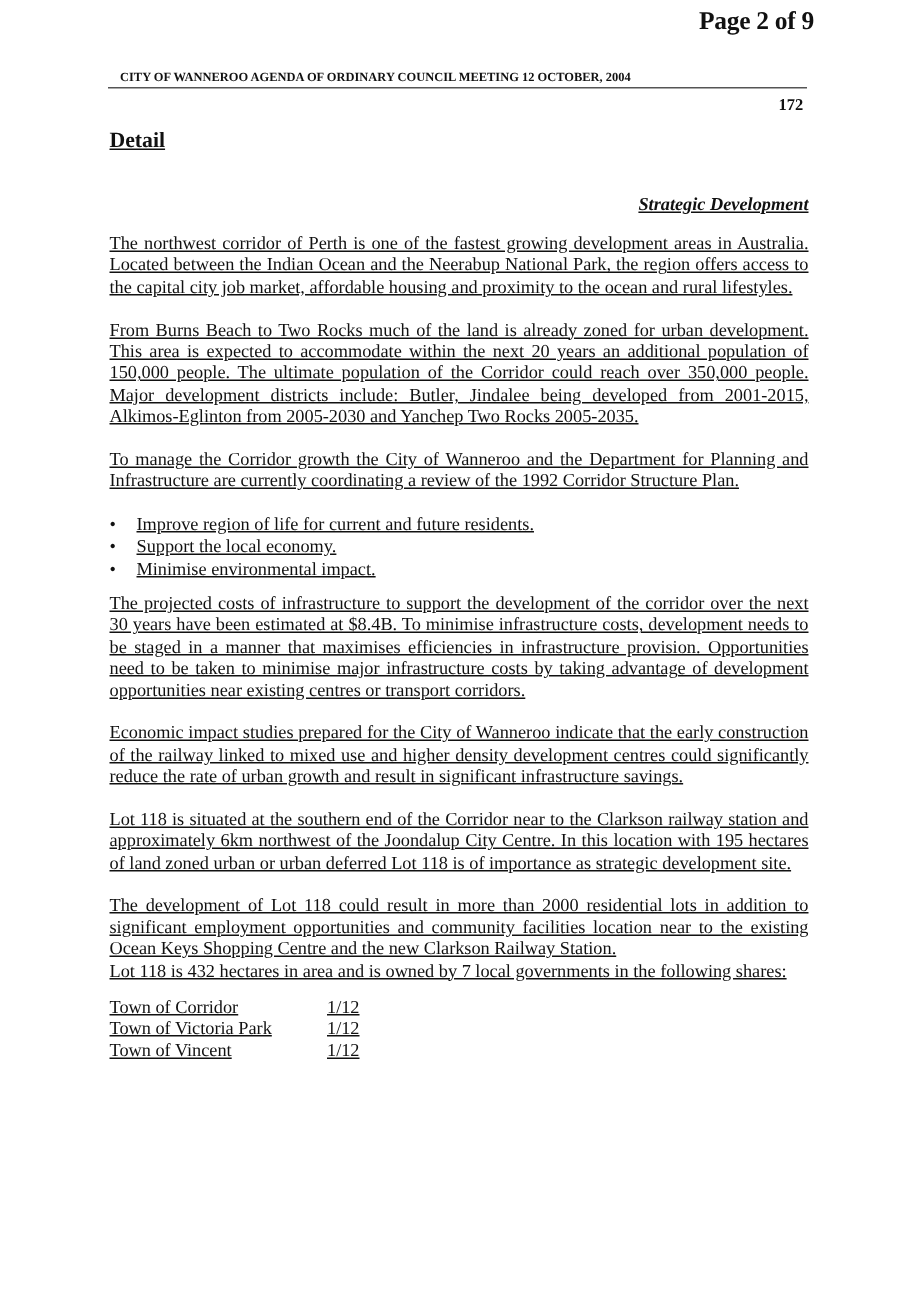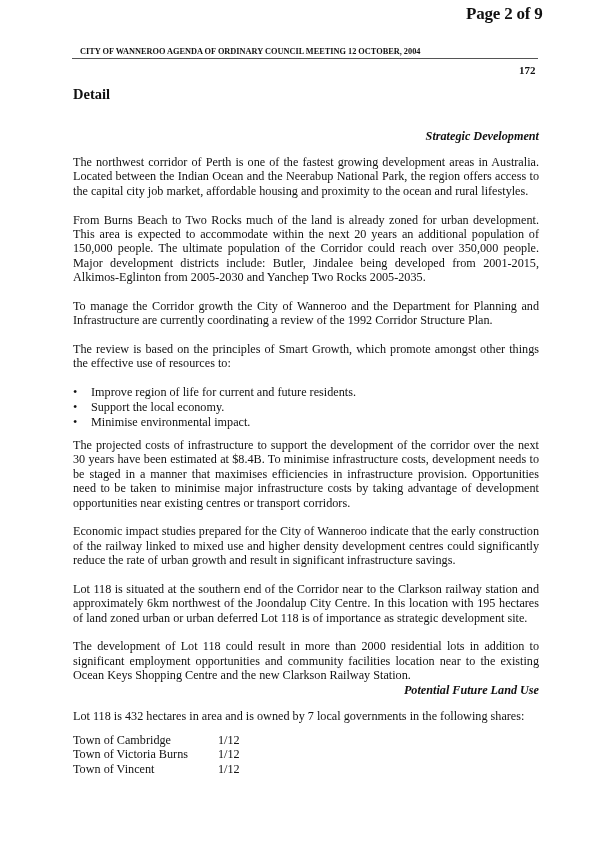--- a/index.html
+++ b/index.html
@@ -19,21 +19,21 @@
   }
   .hdr-num {
     position: absolute; left: 519px; top: 44px;
     font-size: 11px; font-weight: bold; margin-top: 20px;
   }
   .hdr-rule {
     position: absolute; left: 72px; top: 58px; width: 466px; height: 1px; background: #555;
   }
   .content {
     position: absolute; left: 73px; top: 85px; width: 466px;
-    font-size: 12.2px; line-height: 14.4px;
+    font-size: 12.2px; line-height: 14.4px; text-decoration: underline;
   }
   h1 { font-size: 14.5px; font-weight: bold; margin: 0 0 26px 0; line-height: 18px; }
   h2 { font-size: 12.2px; font-weight: bold; font-style: italic; margin: 0 0 12px 0; line-height: 14px; text-align: right; }
   p { margin: 0 0 14.3px 0; text-align: justify; }
   ul { margin: 0 0 8px 0; padding: 0; list-style: none; }
   li { position: relative; padding-left: 18px; line-height: 15px; }
   li .bullet { position: absolute; left: 0; top: 0; }
   table { border-collapse: collapse; font-size: 12.2px; }
   td { padding: 0; line-height: 14.4px; }
   td.name { width: 145px; }
@@ -48,21 +48,20 @@
 <div class="hdr-num">172</div>
 <div class="hdr-rule"></div>
 
 <div class="content">
   <h1>Detail</h1>
 
   <h2>Strategic Development</h2>
   <p>The northwest corridor of Perth is one of the fastest growing development areas in Australia. Located between the Indian Ocean and the Neerabup National Park, the region offers access to the capital city job market, affordable housing and proximity to the ocean and rural lifestyles.</p>
   <p>From Burns Beach to Two Rocks much of the land is already zoned for urban development. This area is expected to accommodate within the next 20 years an additional population of 150,000 people.  The ultimate population of the Corridor could reach over 350,000 people. Major development districts include: Butler, Jindalee being developed from 2001-2015, Alkimos-Eglinton from 2005-2030 and Yanchep Two Rocks 2005-2035.</p>
   <p>To manage the Corridor growth the City of Wanneroo and the Department for Planning and Infrastructure are currently coordinating a review of the 1992 Corridor Structure Plan.</p>
-  <p>The review is based on the principles of Smart Growth, which promote amongst other things the effective use of resources to:</p>
 
   <ul>
     <li>
       <span class="bullet">•</span>
       <span>Improve region of life for current and future residents.</span>
     </li>
     <li>
       <span class="bullet">•</span>
       <span>Support the local economy.</span>
     </li>
@@ -70,31 +69,30 @@
       <span class="bullet">•</span>
       <span>Minimise environmental impact.</span>
     </li>
   </ul>
 
   <p>The projected costs of infrastructure to support the development of the corridor over the next 30 years have been estimated at $8.4B. To minimise infrastructure costs, development needs to be staged in a manner that maximises efficiencies in infrastructure provision. Opportunities need to be taken to minimise major infrastructure costs by taking advantage of development opportunities near existing centres or transport corridors.</p>
   <p>Economic impact studies prepared for the City of Wanneroo indicate that the early construction of the railway linked to mixed use and higher density development centres could significantly reduce the rate of urban growth and result in significant infrastructure savings.</p>
   <p>Lot 118 is situated at the southern end of the Corridor near to the Clarkson railway station and approximately 6km northwest of the Joondalup City Centre. In this location with 195 hectares of land zoned urban or urban deferred Lot 118 is of importance as strategic development site.</p>
   <p style="margin-bottom:0;">The development of Lot 118 could result in more than 2000 residential lots in addition to significant employment opportunities and community facilities location near to the existing Ocean Keys Shopping Centre and the new Clarkson Railway Station.</p>
 
-  <h2>Potential Future Land Use</h2>
   <p style="margin-bottom:10px;">Lot 118 is 432 hectares in area and is owned by 7 local governments in the following shares:</p>
 
   <table>
     <tbody>
         <tr>
-      <td class="name">Town of Cambridge</td>
+      <td class="name">Town of Corridor</td>
       <td>1/12</td>
     </tr>
     <tr>
-      <td class="name">Town of Victoria Burns</td>
+      <td class="name">Town of Victoria Park</td>
       <td>1/12</td>
     </tr>
     <tr>
       <td class="name">Town of Vincent</td>
       <td>1/12</td>
     </tr>
   </tbody>
     </table>
 </div>
 

